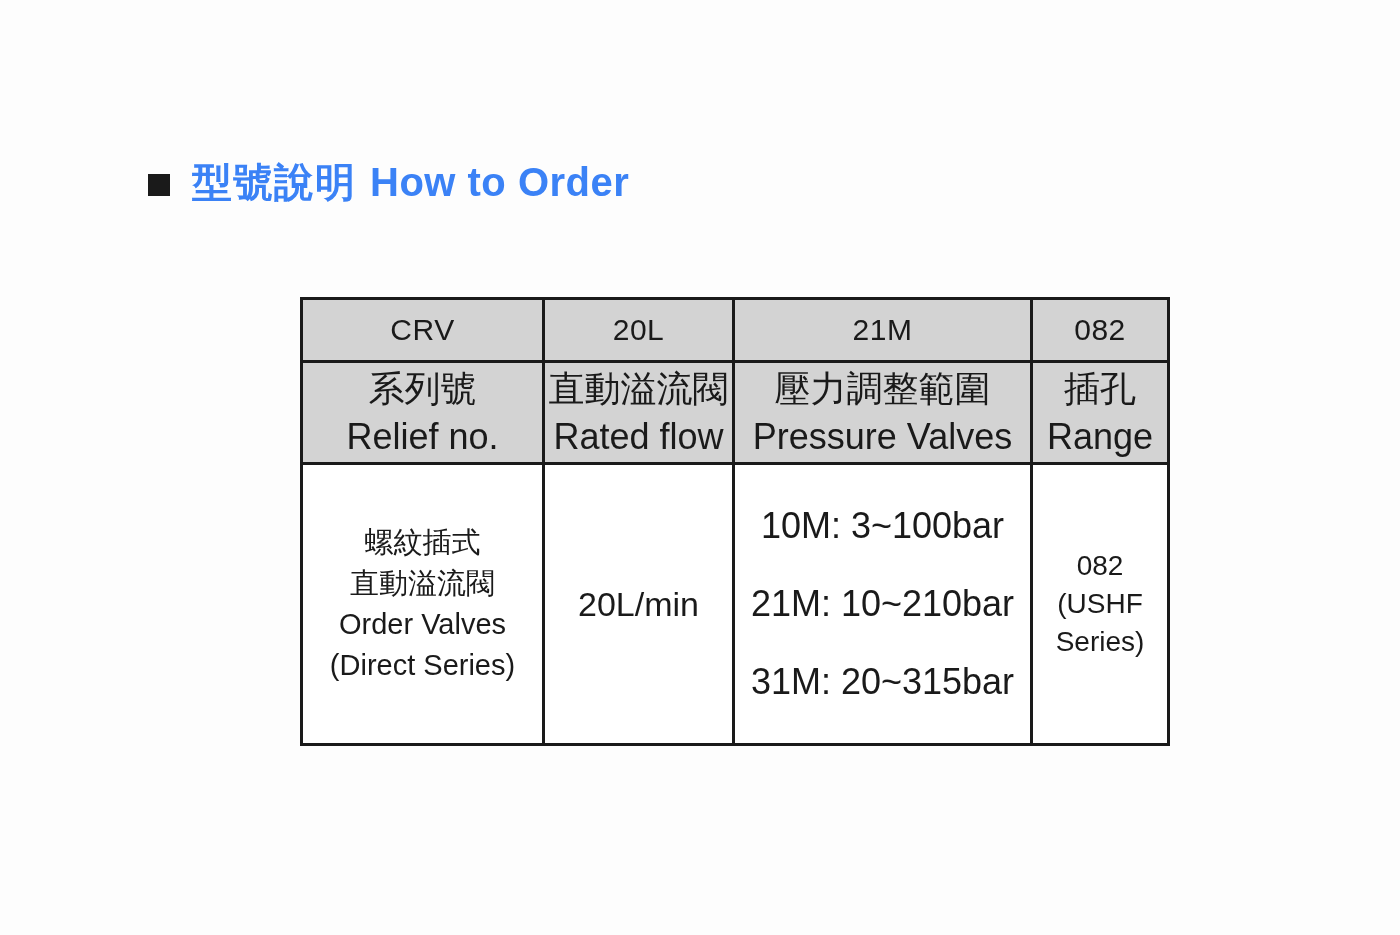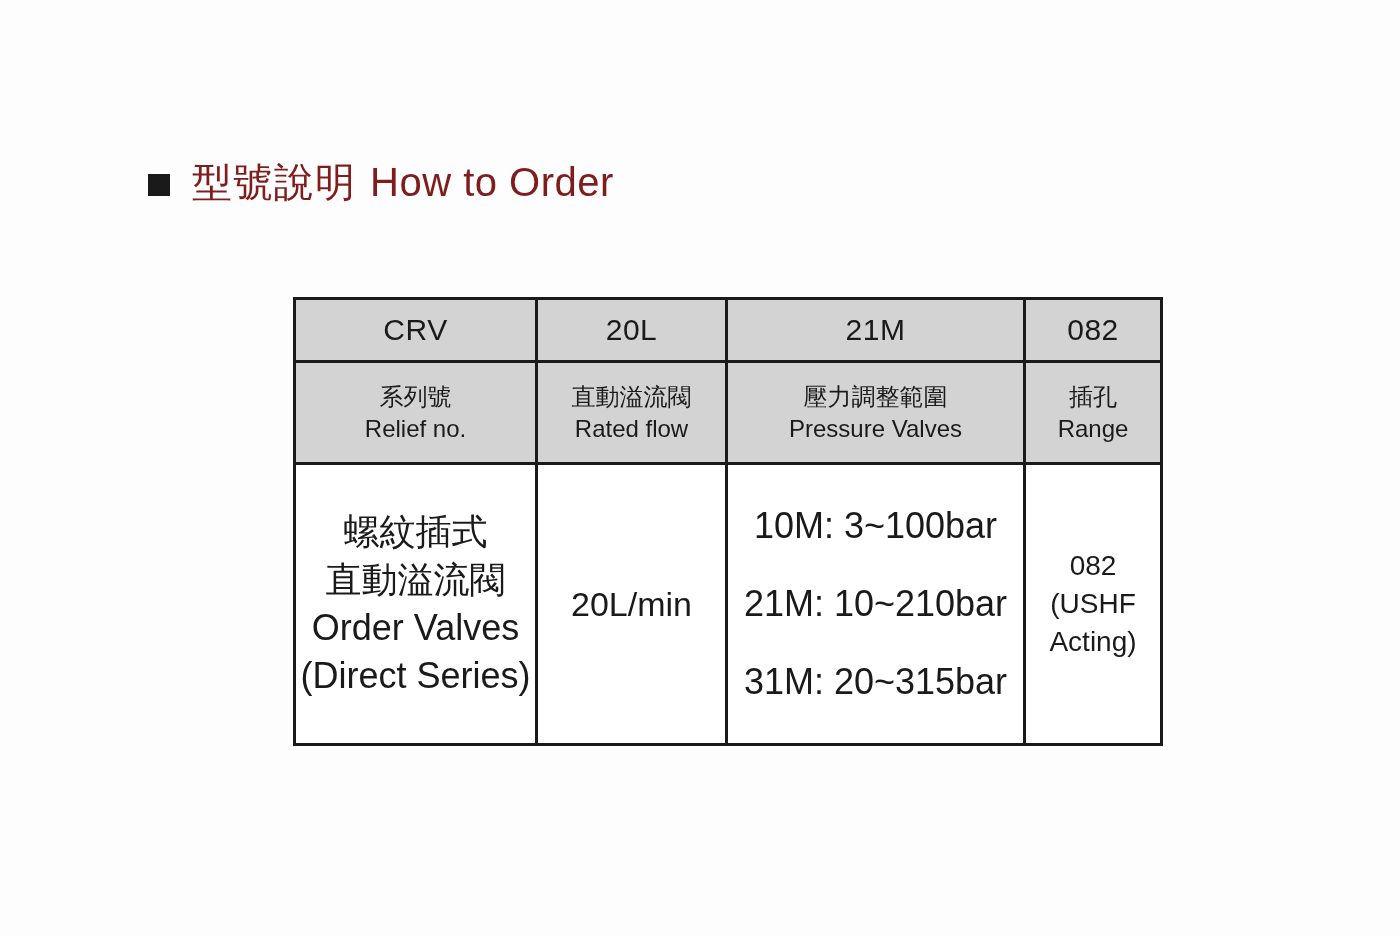--- a/index.html
+++ b/index.html
@@ -29,31 +29,31 @@
     width: 22px;
     height: 22px;
     background: #1a1a1a;
     flex: 0 0 auto;
     margin-top: 6px;
   }
   #title-text {
     font-size: 40px;
     line-height: 1.1;
     letter-spacing: 0.5px;
-    color: #7f1d1d;
+    color: #3b82f6;
     white-space: nowrap;
-    font-weight: 400;
+    font-weight: 700;
   }
   #title-text .cjk { letter-spacing: 1px; }
   #title-text .en { margin-left: 14px; }
 
   
   #order-table {
     position: absolute;
-    left: 293px;
+    left: 300px;
     top: 297px;
     width: 867px;
     border-collapse: collapse;
     table-layout: fixed;
   }
   #order-table td {
     border: 3px solid #1a1a1a;
     text-align: center;
     vertical-align: middle;
     color: #1a1a1a;
@@ -66,40 +66,40 @@
 
   .hdr-code {
     background: #d3d3d3;
     height: 60px;
     font-size: 30px;
     letter-spacing: 0.5px;
   }
   .hdr-name {
     background: #d3d3d3;
     height: 99px;
-    font-size: 24px;
+    font-size: 36px;
     line-height: 1.32;
   }
   .hdr-name .line { display: block; white-space: nowrap; }
 
   .body-cell {
     background: #ffffff;
     height: 278px;
     font-size: 28px;
     line-height: 1.0;
   }
   .stack { display: block; }
   .stack .line {
     display: block;
     white-space: nowrap;
     line-height: 1.0;
   }
 
   
-  #cell-series .stack .line { padding: 6px 0; font-size: 36px; }
+  #cell-series .stack .line { padding: 6px 0; font-size: 29px; }
 
   
   #cell-flow { font-size: 34px; }
 
   
   #cell-pressure { text-align: left; padding-left: 26px; }
   #cell-pressure .stack .line {
     font-size: 36px;
     padding: 21px 0;
   }
@@ -167,18 +167,18 @@
           <span class="line">10M: 3~100bar</span>
           <span class="line">21M: 10~210bar</span>
           <span class="line">31M: 20~315bar</span>
         </span>
       </td>
 
       <td class="body-cell" id="cell-cavity">
         <span class="stack">
           <span class="line">082</span>
           <span class="line">(USHF</span>
-          <span class="line">Acting)</span>
+          <span class="line">Series)</span>
         </span>
       </td>
     </tr>
   </tbody>
 </table>
 
 </body></html>

